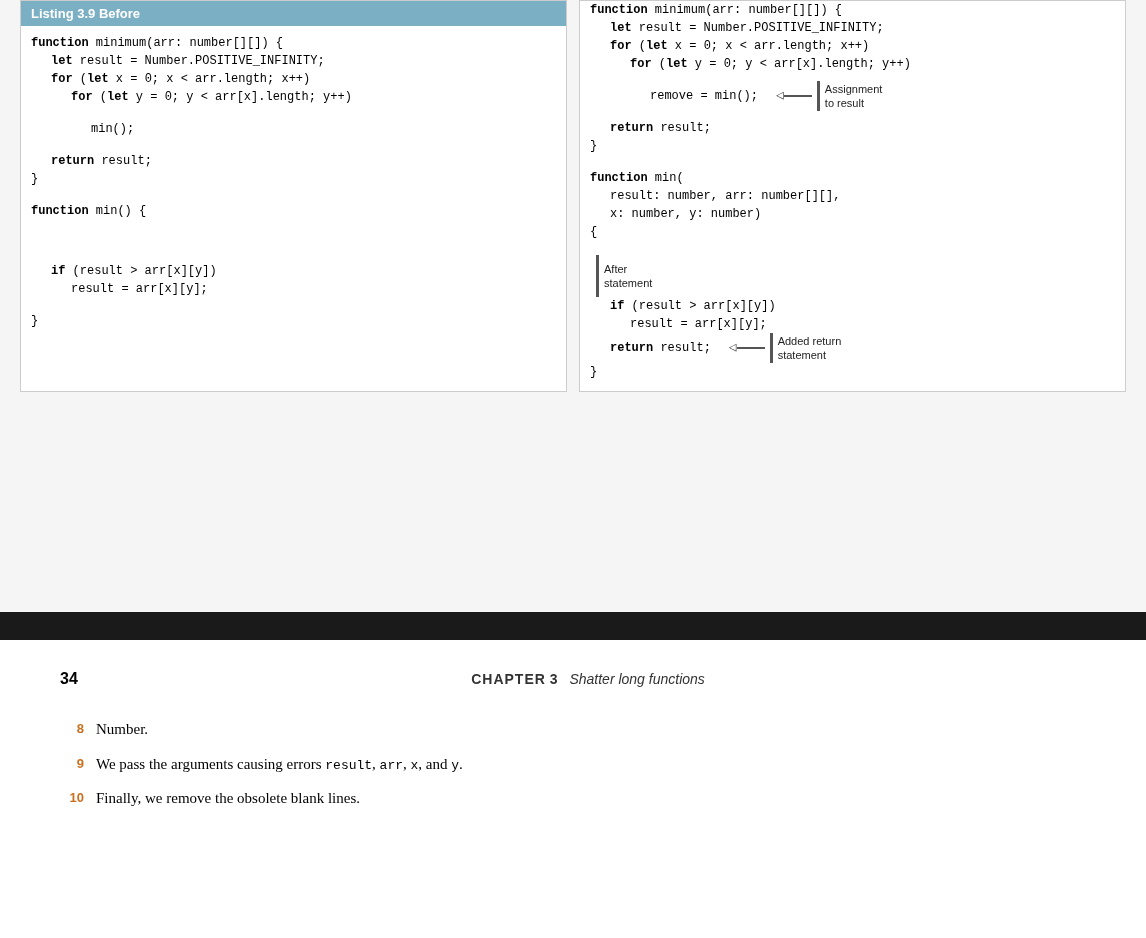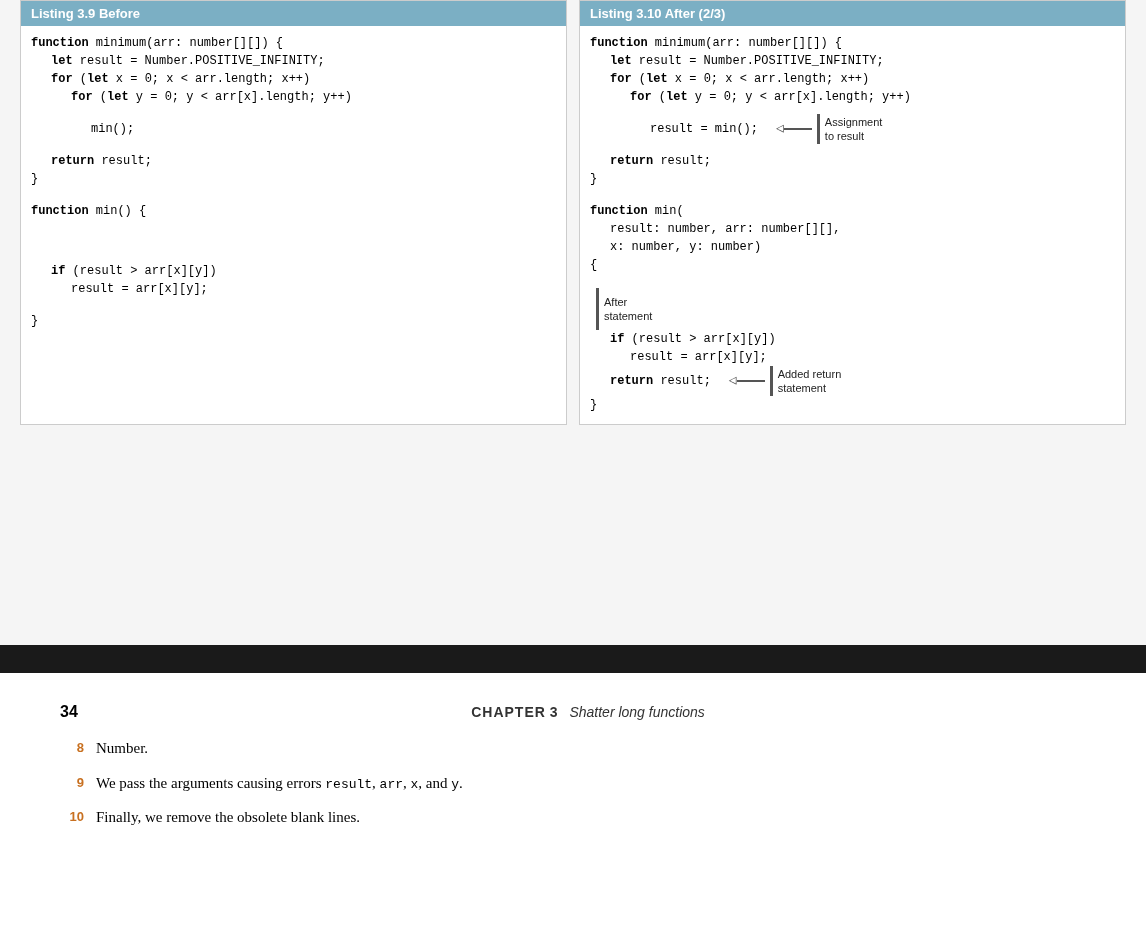--- a/index.html
+++ b/index.html
@@ -53,21 +53,21 @@
       width: 100%;
     }
 
     .page-content {
       padding: 30px 80px 30px 60px;
     }
 
     .page-number-header {
       display: flex;
       align-items: center;
-      margin-bottom: 16px;
+      margin-bottom: 30px;
     }
 
     .page-num {
       font-family: Arial, sans-serif;
       font-size: 16px;
       font-weight: bold;
       color: #000;
       min-width: 50px;
     }
 
@@ -163,32 +163,29 @@
       <div style="height:14px;"></div>
       <div style="height:14px;"></div>
       <div class="code-indent-1"><span class="kw">if</span> (result &gt; arr[x][y])</div>
       <div class="code-indent-2">result = arr[x][y];</div>
       <div style="height:14px;"></div>
       <div>}</div>
     </div>
   </div>
 
   <div class="listing-panel">
-    <div class="listing-header">
-      <span>Listing 3.10   After (2/3)</span>
-    </div>
     <div class="code-body" style="padding-right: 0;">
       <div><span class="kw">function</span> minimum(arr: number[][]) {</div>
       <div class="code-indent-1"><span class="kw">let</span> result = Number.POSITIVE_INFINITY;</div>
       <div class="code-indent-1"><span class="kw">for</span> (<span class="kw">let</span> x = 0; x &lt; arr.length; x++)</div>
       <div class="code-indent-2"><span class="kw">for</span> (<span class="kw">let</span> y = 0; y &lt; arr[x].length; y++)</div>
       <div style="height:8px;"></div>
 
       <div style="display:flex; align-items:center; padding-left:60px;">
-        <div style="white-space:nowrap;">result = min();</div>
+        <div style="white-space:nowrap;">remove = min();</div>
         <div style="display:flex; align-items:center; margin-left: 18px; gap: 0;">
 
           <span style="font-size:13px; color:#555;">◁</span>
           <span style="display:inline-block; width:28px; height:2px; background:#555; vertical-align:middle;"></span>
           <span style="display:inline-block; width:3px; background:#555; height:30px; margin:0 5px;"></span>
           <div>
             <div class="annot-text">Assignment</div>
             <div class="annot-text">to result</div>
           </div>
         </div>

